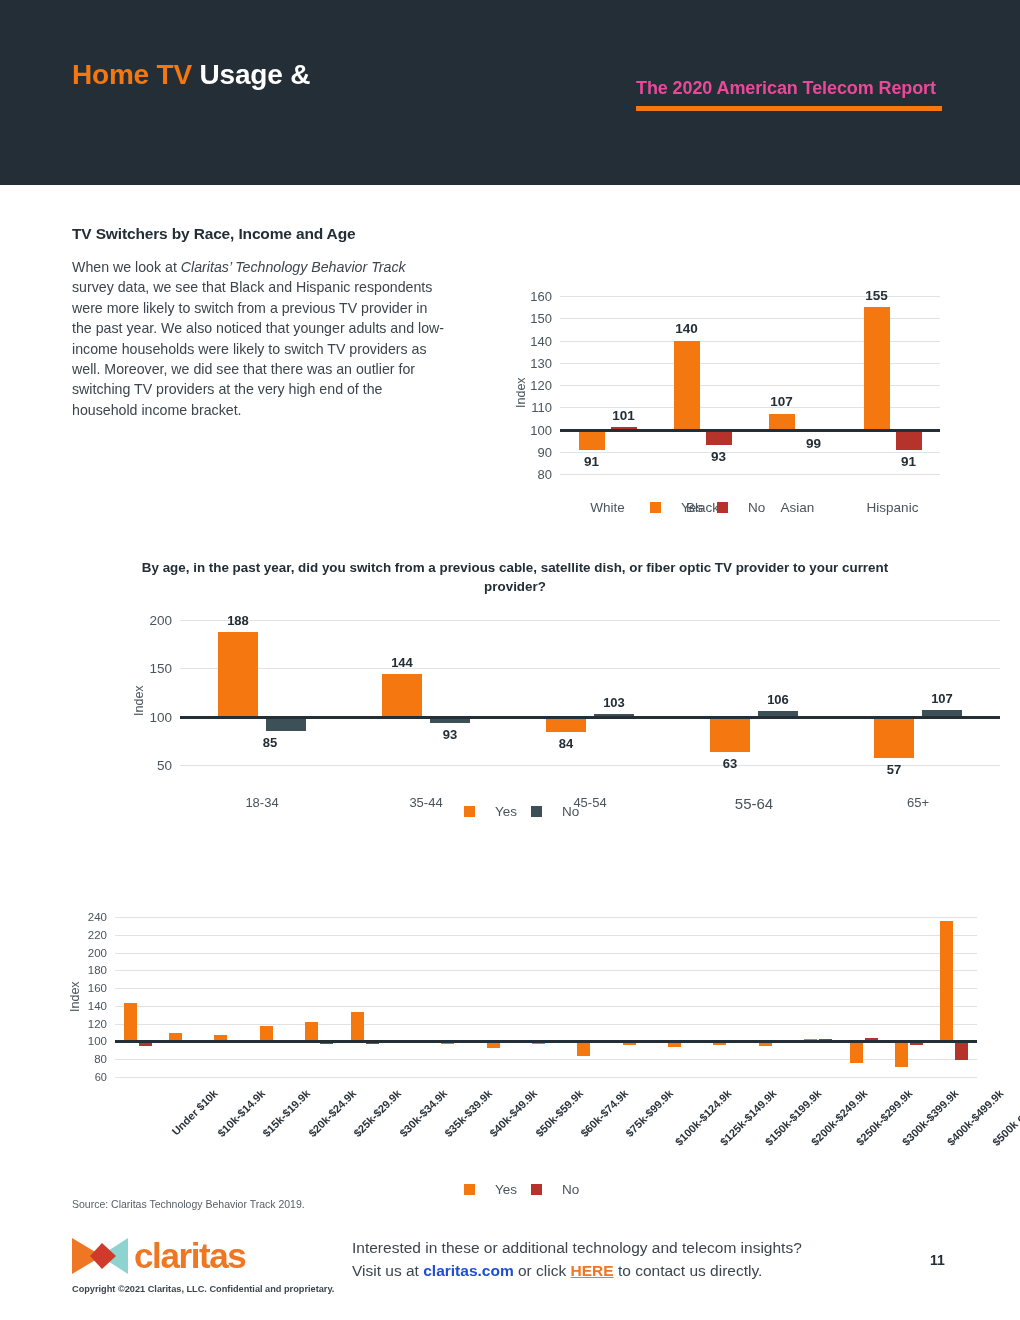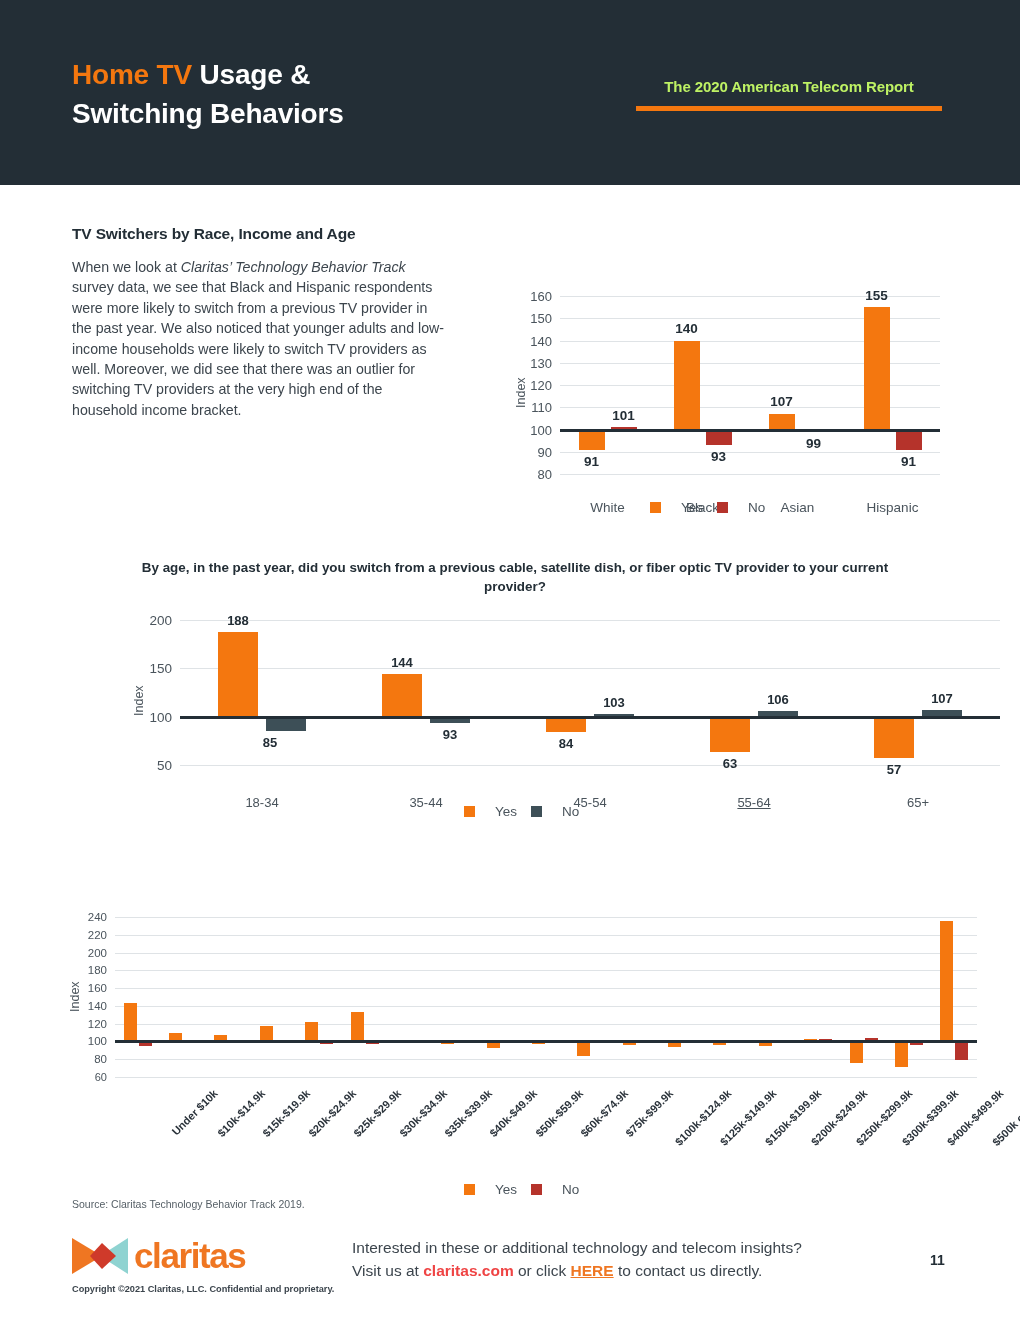--- a/index.html
+++ b/index.html
@@ -13,22 +13,22 @@
     position:absolute;left:0;top:0;width:1020px;height:185px;
     background:#232e36;
   }
   .header-title{
     position:absolute;left:72px;top:55px;
     font-size:28px;font-weight:700;line-height:39px;color:#ffffff;
     letter-spacing:-0.2px;
   }
   .header-title .hl{color:#f4770f;}
   .report-tag{
-    position:absolute;right:78px;top:78px;width:306px;text-align:center;
-    font-size:15px;font-weight:700;color:#bef264;letter-spacing:-0.1px;
+    position:absolute;right:78px;top:78px;width:306px;text-align:left;
+    font-size:18px;font-weight:700;color:#ec4899;letter-spacing:-0.1px;
   }
   .report-rule{
     position:absolute;right:78px;top:106px;width:306px;height:5px;background:#f4770f;
   }
   
   .intro{position:absolute;left:72px;top:225px;width:372px;}
   .intro h2{
     margin:0 0 14px 0;font-size:15.5px;font-weight:700;color:#232e36;letter-spacing:-0.15px;
   }
   .intro p{
@@ -89,34 +89,33 @@
     position:absolute;left:62px;top:0px;font-size:35px;font-weight:700;
     color:#ef7622;letter-spacing:-1.4px;line-height:44px;
   }
   .copyright{
     position:absolute;left:72px;top:1284px;font-size:9.2px;color:#3c454d;font-weight:600;
   }
   .cta{
     position:absolute;left:352px;top:1236px;width:560px;
     font-size:15.5px;line-height:23px;color:#3c454d;
   }
-  .cta b{color:#ef4444;text-align:center;}
+  .cta b{color:#1d4ed8;text-align:center;}
   .cta .here{color:#ef7622;font-weight:700;text-decoration:underline;text-align:right;}
   .pageno{
     position:absolute;left:930px;top:1252px;width:30px;text-align:left;
     font-size:14px;font-weight:700;color:#232e36;
   }
 </style>
 </head>
 <body>
 
 <div class="header">
   <div class="header-title">
     <span class="hl">Home TV</span><span> Usage &amp;</span><br>
-    <span>Switching Behaviors</span>
   </div>
   <div class="report-tag">The 2020 American Telecom Report</div>
   <div class="report-rule"></div>
 </div>
 
 <div class="intro">
   <h2>TV Switchers by Race, Income and Age</h2>
   <p><span>When we look at </span><i>Claritas’ Technology Behavior Track</i><span> survey data, we see that Black and Hispanic respondents were more likely to switch from a previous TV provider in the past year. We also noticed that younger adults and low-income households were likely to switch TV providers as well. Moreover, we did see that there was an outlier for switching TV providers at the very high end of the household income bracket.</span></p>
 </div>
 
@@ -200,21 +199,21 @@
       <div class="xtick" style="left: 164px; width: 164px; top: 175px; font-size: 13px;">35-44</div>
       <div class="bar yes" style="left: 366px; top: 96.6667px; width: 40px; height: 15.4667px;"></div>
       <div class="dlabel" style="width: 74px; left: 349px; font-size: 13px; top: 116.133px;">84</div>
       <div class="bar no-slate" style="left: 414px; top: 93.7667px; width: 40px; height: 2.9px;"></div>
       <div class="dlabel" style="width: 74px; left: 397px; font-size: 13px; top: 74.7667px;">103</div>
       <div class="xtick" style="left: 328px; width: 164px; top: 175px; font-size: 13px;">45-54</div>
       <div class="bar yes" style="left: 530px; top: 96.6667px; width: 40px; height: 35.7667px;"></div>
       <div class="dlabel" style="width: 74px; left: 513px; font-size: 13px; top: 136.433px;">63</div>
       <div class="bar no-slate" style="left: 578px; top: 90.8667px; width: 40px; height: 5.8px;"></div>
       <div class="dlabel" style="width: 74px; left: 561px; font-size: 13px; top: 71.8667px;">106</div>
-      <div class="xtick" style="left: 492px; width: 164px; top: 175px; font-size: 13px; text-decoration: underline;">55-64</div>
+      <div class="xtick" style="left: 492px; width: 164px; top: 175px; font-size: 15px;">55-64</div>
       <div class="bar yes" style="left: 694px; top: 96.6667px; width: 40px; height: 41.5667px;"></div>
       <div class="dlabel" style="width: 74px; left: 677px; font-size: 13px; top: 142.233px;">57</div>
       <div class="bar no-slate" style="left: 742px; top: 89.9px; width: 40px; height: 6.76667px;"></div>
       <div class="dlabel" style="width: 74px; left: 725px; font-size: 13px; top: 70.9px;">107</div>
       <div class="xtick" style="left: 656px; width: 164px; top: 175px; font-size: 13px;">65+</div>
     </div>
   <div class="legend" style="left:404px;top:246px;">
       <div class="li">
         <div class="swatch sw-yes"></div>
         <span>Yes</span>

